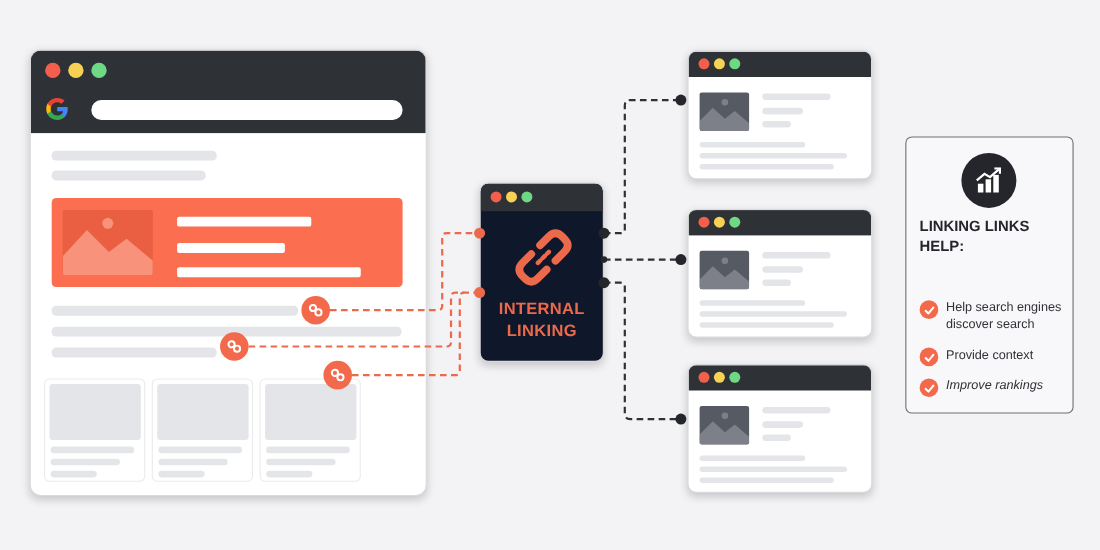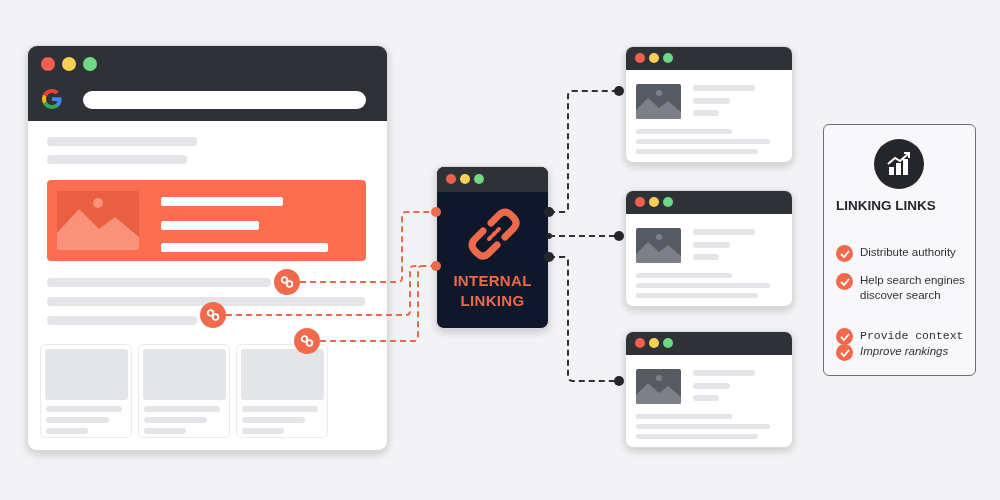--- a/index.html
+++ b/index.html
@@ -230,39 +230,32 @@
     <svg width="26" height="24" viewBox="0 0 26 24">
       <rect x="3" y="15" width="5" height="8" fill="#fff"></rect>
       <rect x="10" y="11" width="5" height="12" fill="#fff"></rect>
       <rect x="17" y="7" width="5" height="16" fill="#fff"></rect>
       <path d="M2 12 L9 6 L14 9 L22 2" fill="none" stroke="#fff" stroke-width="2"></path>
       <path d="M18 1 L23 1 L23 6" fill="none" stroke="#fff" stroke-width="2"></path>
     </svg>
   </div>
   <div class="panel-title">
     <div>LINKING LINKS</div>
-  </div>
-
-  <div class="panel-item" style="top:120px;">
-    <span class="check">
-        <svg width="10" height="8" viewBox="0 0 10 8">
-          <path d="M1 4 L4 7 L9 1" fill="none" stroke="#fff" stroke-width="1.8"></path>
-        </svg>
-      </span>
-    <span class="item-label">Distribute authority</span>
-  </div>
+    <div>HELP:</div>
+  </div>
+
   <div class="panel-item" style="top:148px;">
     <span class="check">
         <svg width="10" height="8" viewBox="0 0 10 8">
           <path d="M1 4 L4 7 L9 1" fill="none" stroke="#fff" stroke-width="1.8"></path>
         </svg>
       </span>
     <span class="item-label" style="width:112px;">Help search engines discover search</span>
   </div>
-  <div class="panel-item" style="top:203px;font-family:Liberation Mono, monospace;">
+  <div class="panel-item" style="top:191px;">
     <span class="check">
         <svg width="10" height="8" viewBox="0 0 10 8">
           <path d="M1 4 L4 7 L9 1" fill="none" stroke="#fff" stroke-width="1.8"></path>
         </svg>
       </span>
     <span class="item-label">Provide context</span>
   </div>
   <div class="panel-item" style="top:219px;font-style:italic;">
     <span class="check">
         <svg width="10" height="8" viewBox="0 0 10 8">

